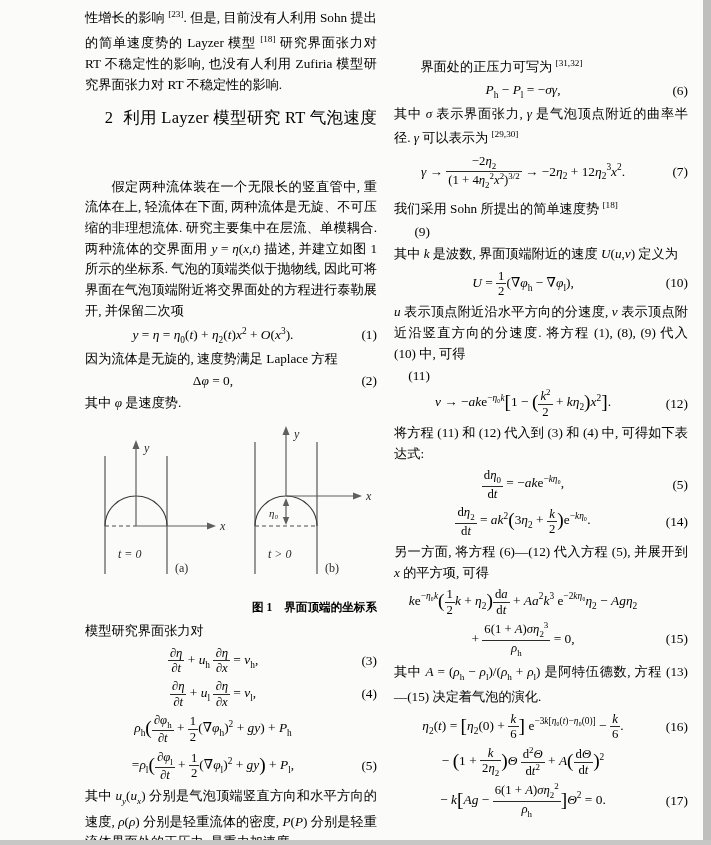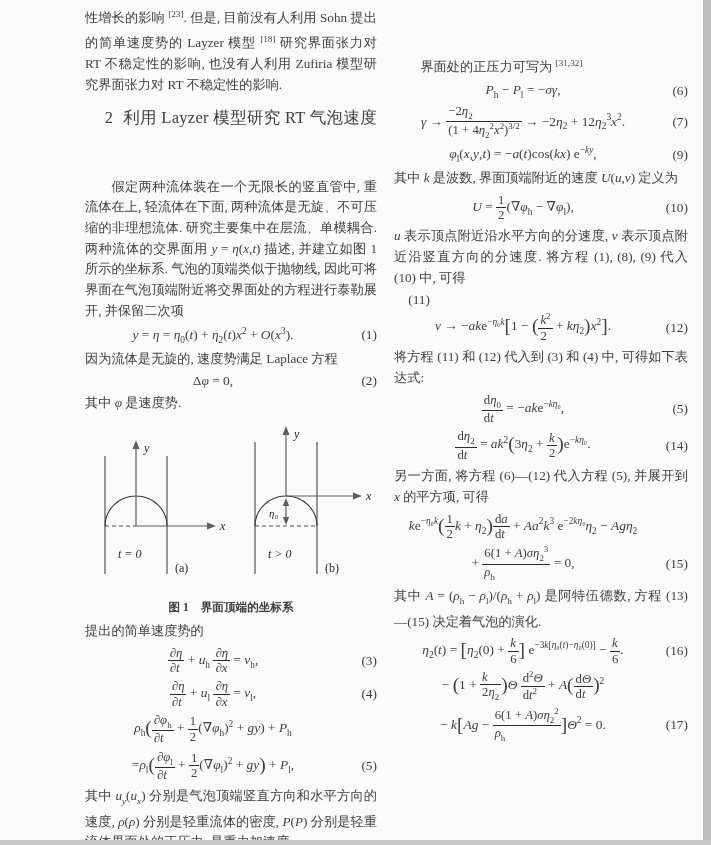--- a/index.html
+++ b/index.html
@@ -1,36 +1,36 @@
 <!DOCTYPE html>
 <html><head>
 <meta charset="utf-8">
 <style>
   html,body{margin:0;padding:0;}
   body{width:711px;height:845px;background:#d8d8d6;font-family:"Liberation Serif","DejaVu Serif",serif;}
-  .page{position:relative;width:711px;height:845px;background:#fbfbf9;overflow:hidden;color:#404040;}
+  .page{position:relative;width:711px;height:845px;background:#fbfbf9;overflow:hidden;color:#000000;}
   .col{position:absolute;top:0;}
   .col-left{left:85px;width:292px;top:4px;}
   .col-right{left:394px;width:294px;top:5px;}
   p.body{margin:0;font-size:13.2px;line-height:20.7px;text-align:justify;}
   p.indent{text-indent:2em;margin-top:48px;}
   sup{font-size:70%;}
   sub{font-size:70%;}
   h2.sec{margin:11px 0 12px 0;font-size:16.5px;font-weight:normal;letter-spacing:0.3px;text-align:right;}
   h2.sec .secnum{margin-right:10px;}
   .eq{display:flex;align-items:center;margin:4px 0;font-size:13.4px;}
   .eq .eq-body{flex:1;text-align:center;}
   .eq .eq-num{min-width:36px;text-align:right;}
   .eq.cont .eq-num{visibility:hidden;}
-  .fr{display:inline-block;vertical-align:middle;text-align:left;line-height:1.12;font-size:95%;}
+  .fr{display:inline-block;vertical-align:middle;text-align:center;line-height:1.12;font-size:95%;}
   .fr .nu{display:block;border-bottom:1px solid #2a2a2c;padding:0 2px;}
   .fr .de{display:block;padding:0 2px;}
   .bg{font-size:145%;vertical-align:-0.1em;font-weight:normal;}
   .figwrap{margin:8px 0 2px 0;}
-  .figcap{margin:2px 0 6px 0;text-align:center;font-size:11.6px;font-weight:bold;}
+  .figcap{margin:2px 0 6px 0;text-align:right;font-size:11.6px;font-weight:bold;}
   .figcap .cap-label{margin-right:12px;}
   svg .ln{stroke:#6d6d6b;stroke-width:1.4;fill:none;}
   svg .ax{stroke:#5f5f5d;stroke-width:1.2;fill:none;}
   svg .arc{stroke:#3a3a3c;stroke-width:1.1;fill:none;}
   svg .dash{stroke:#4a4a4c;stroke-width:1;fill:none;stroke-dasharray:4 3;}
   svg .ah{fill:#5f5f5d;stroke:none;}
   svg text{font-family:"Liberation Serif","DejaVu Serif",serif;font-size:12px;fill:#2a2a2c;}
   svg text.it{font-style:italic;}
   .edge-right{position:absolute;top:0;right:0;width:8px;height:845px;background:#bfbfbd;}
   .edge-bottom{position:absolute;left:0;bottom:0;width:711px;height:5px;background:#c7c7c5;}
@@ -88,21 +88,21 @@
         <polygon class="ah" points="201,103 197.8,95 204.2,95"></polygon>
         <text class="it" x="209" y="16">y</text>
         <text class="it" x="281" y="78">x</text>
         <text class="it" x="184" y="95" style="font-size:11px">η₀</text>
         <text class="it" x="183" y="136">t &gt; 0</text>
         <text x="240" y="150">(b)</text>
       </svg>
     </div>
     <p class="figcap"><span class="cap-label">图 1</span><span>界面顶端的坐标系</span></p>
 
-    <p class="body">提出的简单速度势的</p>
+    <p class="body">模型研究界面张力对</p>
 
     <div class="eq">
       <span class="eq-body"><span class="fr"><span class="nu"><i>∂η</i></span><span class="de"><i>∂t</i></span></span> + <i>u</i><sub>h</sub> <span class="fr"><span class="nu"><i>∂η</i></span><span class="de"><i>∂x</i></span></span> = <i>v</i><sub>h</sub>,</span>
       <span class="eq-num">(3)</span>
     </div>
     <div class="eq">
       <span class="eq-body"><span class="fr"><span class="nu"><i>∂η</i></span><span class="de"><i>∂t</i></span></span> + <i>u</i><sub>l</sub> <span class="fr"><span class="nu"><i>∂η</i></span><span class="de"><i>∂x</i></span></span> = <i>v</i><sub>l</sub>,</span>
       <span class="eq-num">(4)</span>
     </div>
     <div class="eq cont">
@@ -116,26 +116,27 @@
 
     <p class="body">其中 <i>u<sub>y</sub></i>(<i>u<sub>x</sub></i>) 分别是气泡顶端竖直方向和水平方向的速度, <i>ρ</i>(<i>ρ</i>) 分别是轻重流体的密度, <i>P</i>(<i>P</i>) 分别是轻重流体界面处的正压力,  是重力加速度.</p>
   </div>
 
   <div class="col col-right">
     <p class="body indent">界面处的正压力可写为 <sup>[31,32]</sup></p>
     <div class="eq">
       <span class="eq-body"><i>P</i><sub>h</sub> − <i>P</i><sub>l</sub> = −<i>σγ</i>,</span>
       <span class="eq-num">(6)</span>
     </div>
+    <p class="body">其中 <i>σ</i> 表示界面张力, <i>γ</i> 是气泡顶点附近的曲率半径. <i>γ</i> 可以表示为 <sup>[29,30]</sup></p>
     <div class="eq">
       <span class="eq-body"><i>γ</i> → <span class="fr"><span class="nu">−2<i>η</i><sub>2</sub></span><span class="de">(1 + 4<i>η</i><sub>2</sub><sup>2</sup><i>x</i><sup>2</sup>)<sup>3/2</sup></span></span> → −2<i>η</i><sub>2</sub> + 12<i>η</i><sub>2</sub><sup>3</sup><i>x</i><sup>2</sup>.</span>
       <span class="eq-num">(7)</span>
     </div>
+    <p class="body">我们采用 Sohn 所提出的简单速度势 <sup>[18]</sup></p>
     <div class="eq">
-      <span class="eq-body"><i>φ</i><sub>l</sub>(<i>x</i>,<i>y</i>,<i>t</i>) = −<i>a</i>(<i>t</i>)cos(<i>kx</i>) e<sup>−<i>ky</i></sup>,</span>
       <span class="eq-num">(9)</span>
     </div>
     <p class="body">其中 <i>k</i> 是波数, 界面顶端附近的速度 <i>U</i>(<i>u</i>,<i>v</i>) 定义为</p>
     <div class="eq">
       <span class="eq-body"><i>U</i> = <span class="fr"><span class="nu">1</span><span class="de">2</span></span>(∇<i>φ</i><sub>h</sub> − ∇<i>φ</i><sub>l</sub>),</span>
       <span class="eq-num">(10)</span>
     </div>
     <p class="body"><i>u</i> 表示顶点附近沿水平方向的分速度, <i>v</i> 表示顶点附近沿竖直方向的分速度. 将方程 (1), (8), (9) 代入 (10) 中, 可得</p>
     <div class="eq">
       <span class="eq-num">(11)</span>

